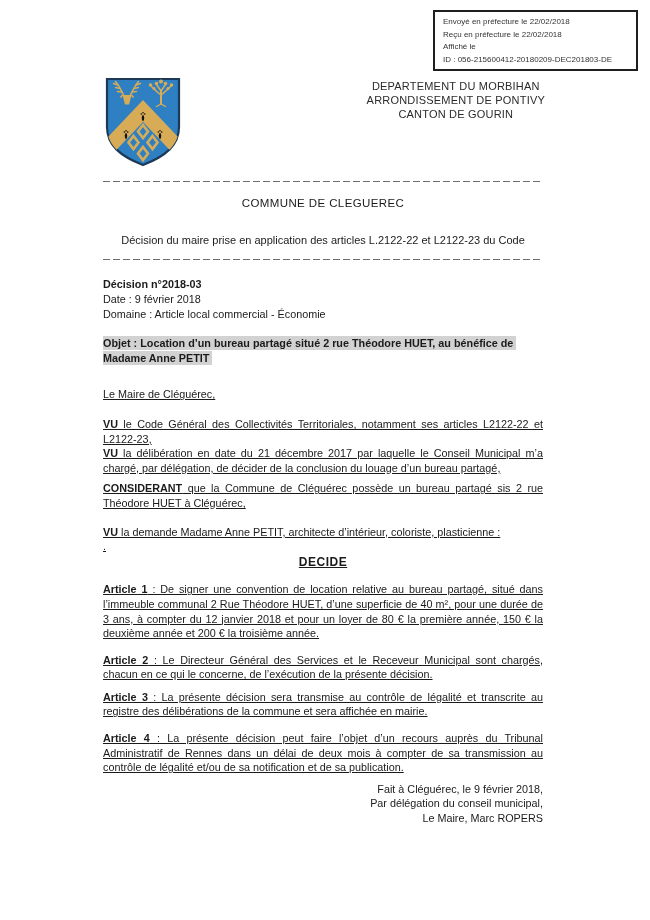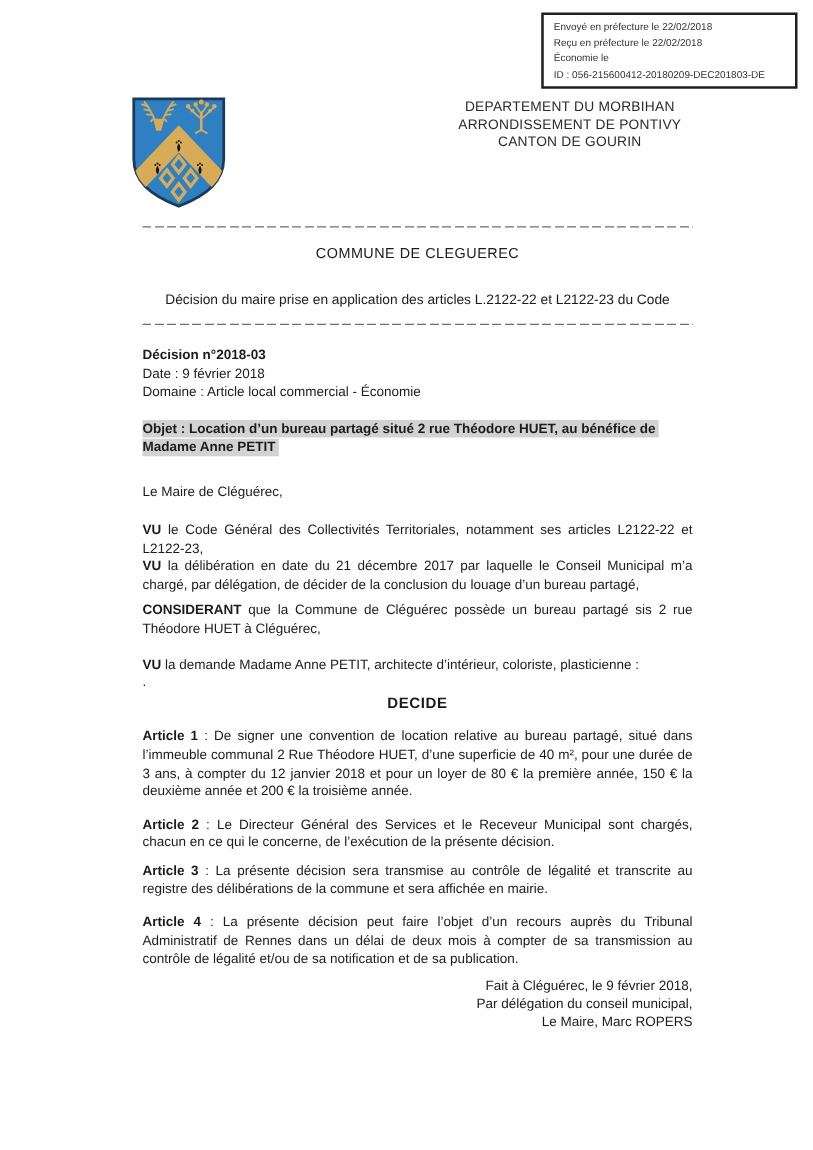--- a/index.html
+++ b/index.html
@@ -21,37 +21,37 @@
   }
   
   .arms{position:absolute;left:100px;top:72px;width:86px;height:100px;}
   .dept{
     position:absolute;right:105px;top:79px;
     text-align:center;font-size:11px;line-height:14px;color:#2b2b2b;
     letter-spacing:0.2px;white-space:nowrap;
   }
   
   .content{
-    position:absolute;left:114px;top:174px;width:440px;
+    position:absolute;left:103px;top:174px;width:440px;
     font-size:10.8px;line-height:14.6px;color:#1b1b1b;
   }
   .dashed{
     height:2px;border:0;margin:0;
     background:repeating-linear-gradient(90deg,#6e6e6e 0 7px,transparent 7px 10px);
     background-size:100% 1.2px;background-repeat:no-repeat;background-position:0 0;
   }
   .dash1{margin-top:7px;}
   .dash2{margin-top:12px;}
   .commune-title{margin-top:13px;text-align:center;font-size:11.5px;letter-spacing:0.4px;}
   .subtitle{margin-top:22px;text-align:center;font-size:11px;line-height:14.8px;}
   .meta{margin-top:16px;line-height:15px;}
   .meta .num{font-weight:bold;}
   .objet{margin-top:14px;font-weight:bold;line-height:15px;}
   .objet .hl{background:#d2d2d2;padding:1px 3px 1px 0;}
-  p{margin:0;}
+  p{margin:0;text-decoration:underline;}
   .salutation{margin-top:21px;}
   .vu1{margin-top:15px;}
   .vu2{margin-top:0;}
   .considerant{margin-top:6px;}
   .vu3{margin-top:14px;}
   .just{text-align:justify;}
   .dot{margin-top:0;}
   .decide{margin-top:1px;text-align:center;font-weight:bold;font-size:12px;letter-spacing:0.5px;}
   .art1{margin-top:13px;}
   .art2{margin-top:12px;}
@@ -61,21 +61,21 @@
   b{font-weight:bold;}
 </style>
 </head>
 <body>
 
 <div class="page">
 
   <div class="stamp">
     <div>Envoyé en préfecture le 22/02/2018</div>
     <div>Reçu en préfecture le 22/02/2018</div>
-    <div>Économie le</div>
+    <div>Affiché le</div>
     <div>ID : 056-215600412-20180209-DEC201803-DE</div>
   </div>
 
   <div class="arms">
     <svg width="86" height="100" viewBox="0 0 86 100">
       <defs>
         <clipPath id="shieldClip">
           <path d="M7,7 L79,7 L79,55 C79,73 66,84 43,93 C20,84 7,73 7,55 Z"></path>
         </clipPath>
       </defs>

